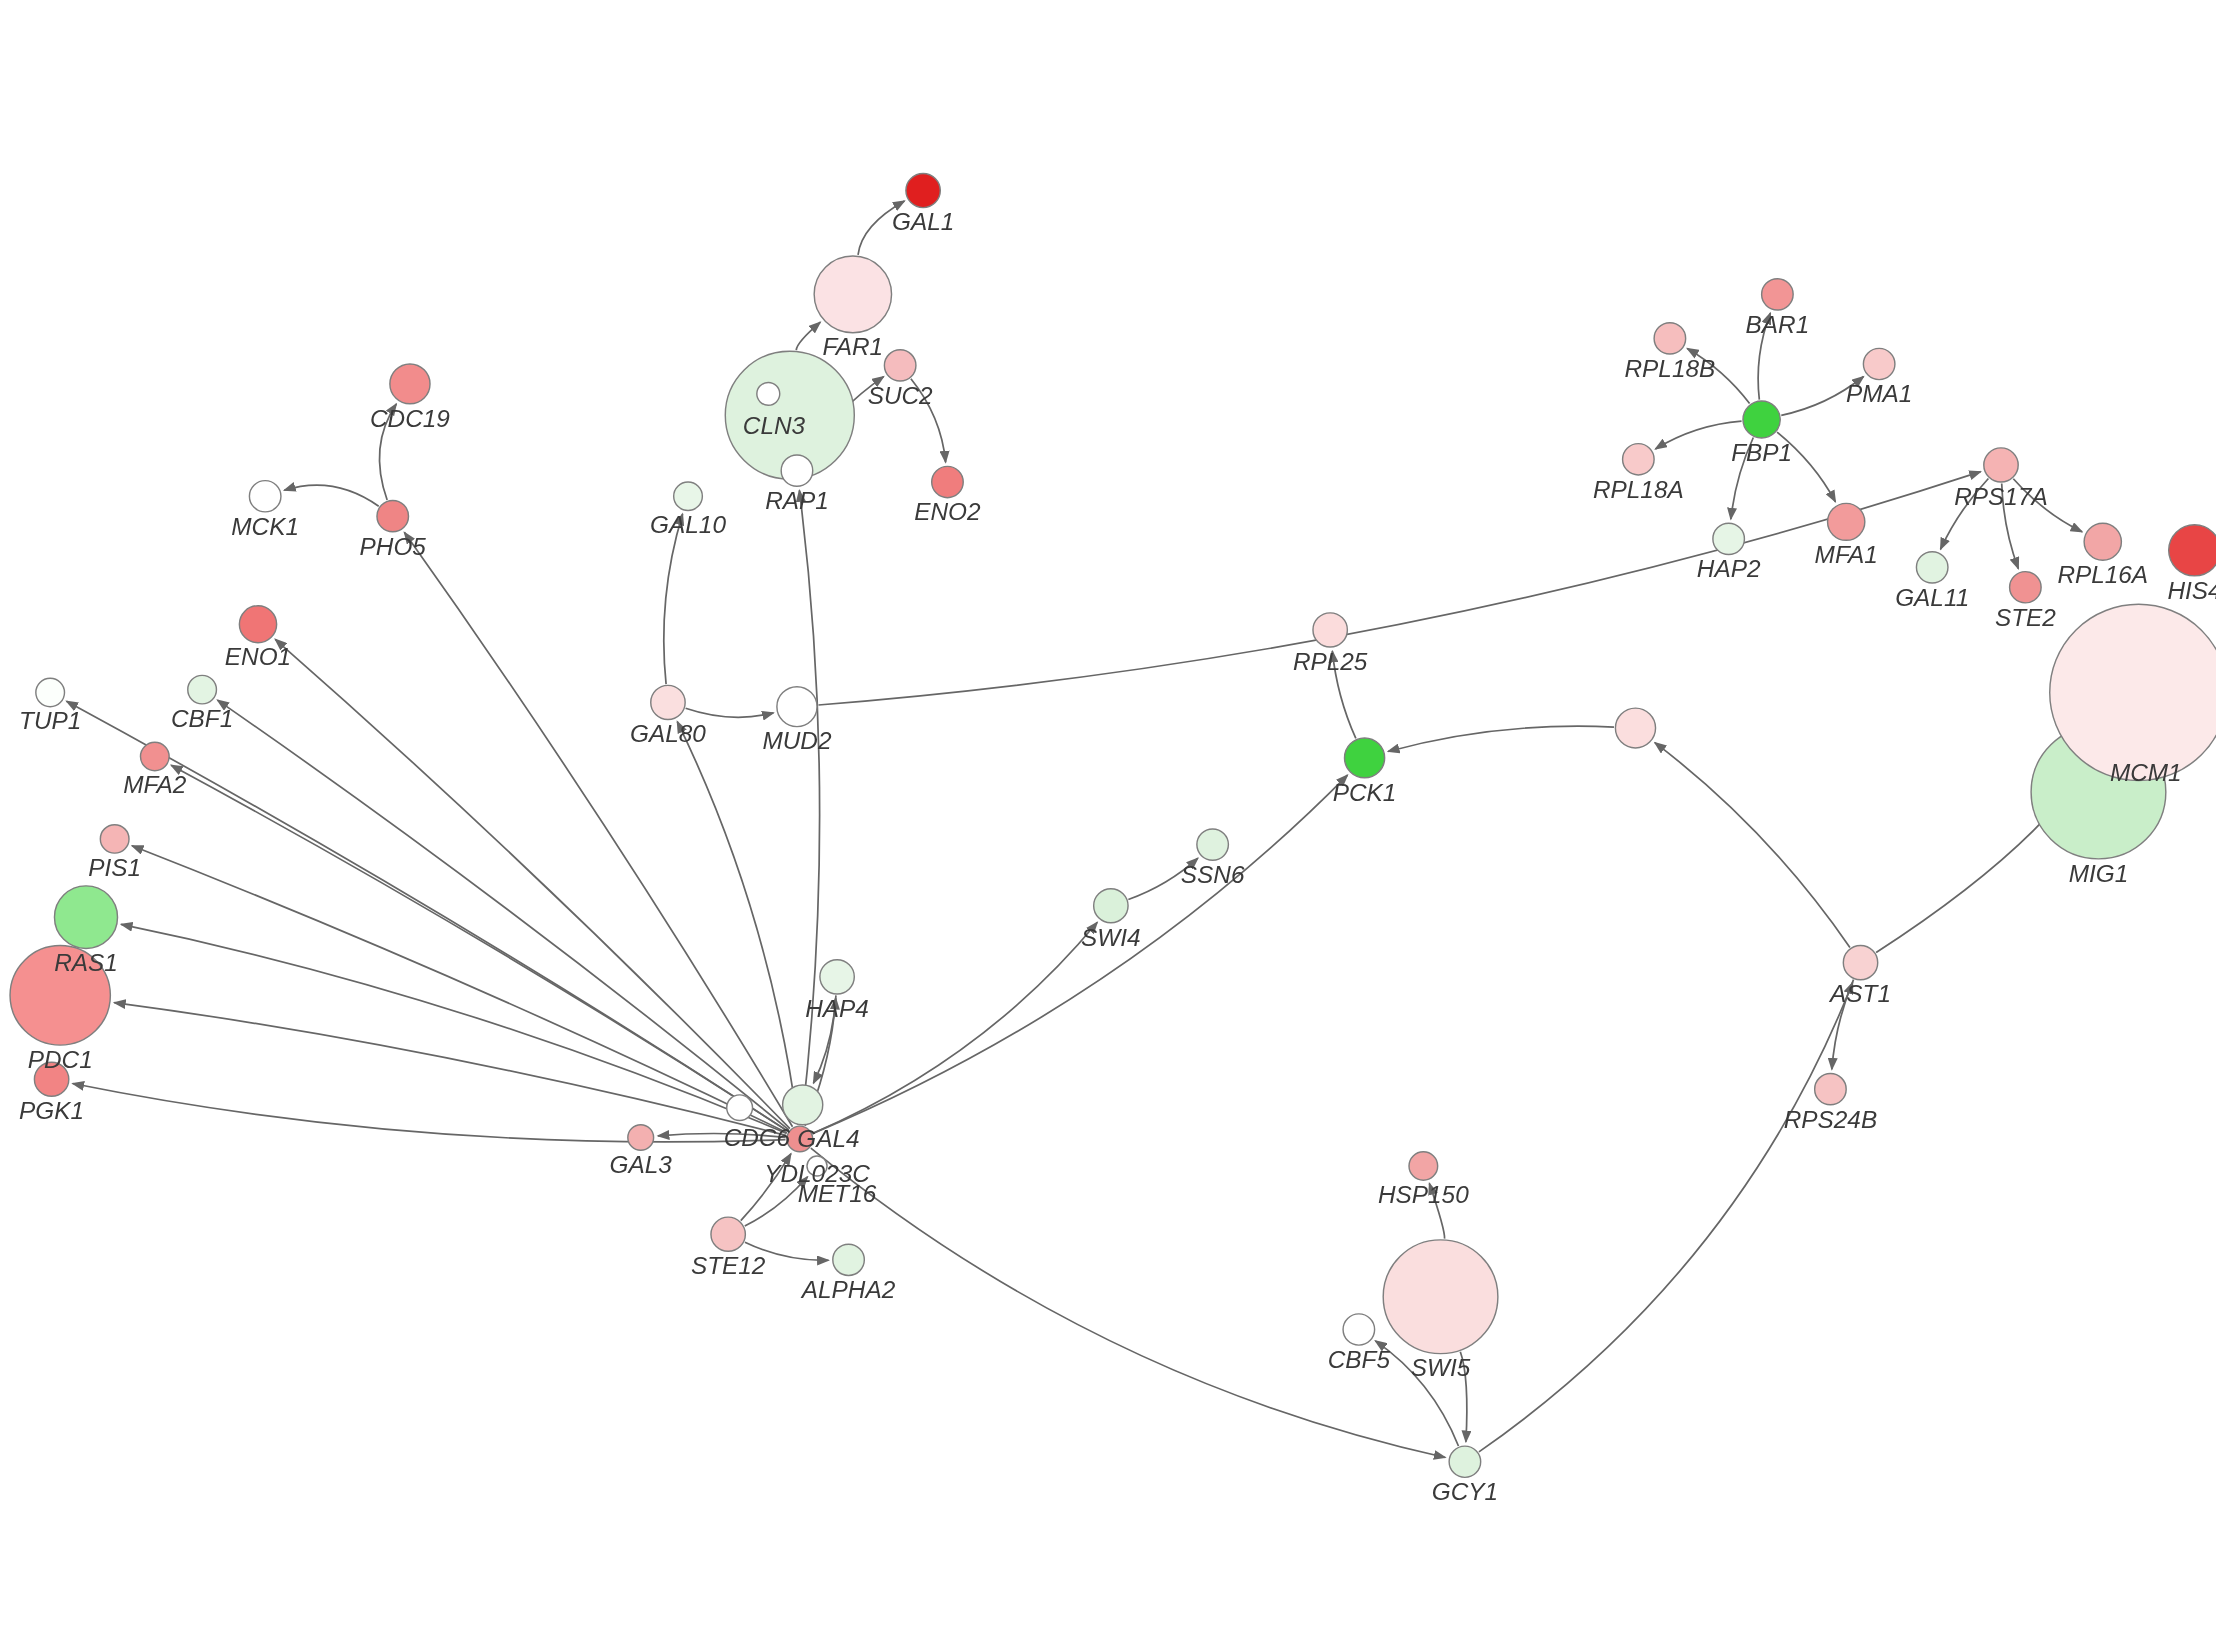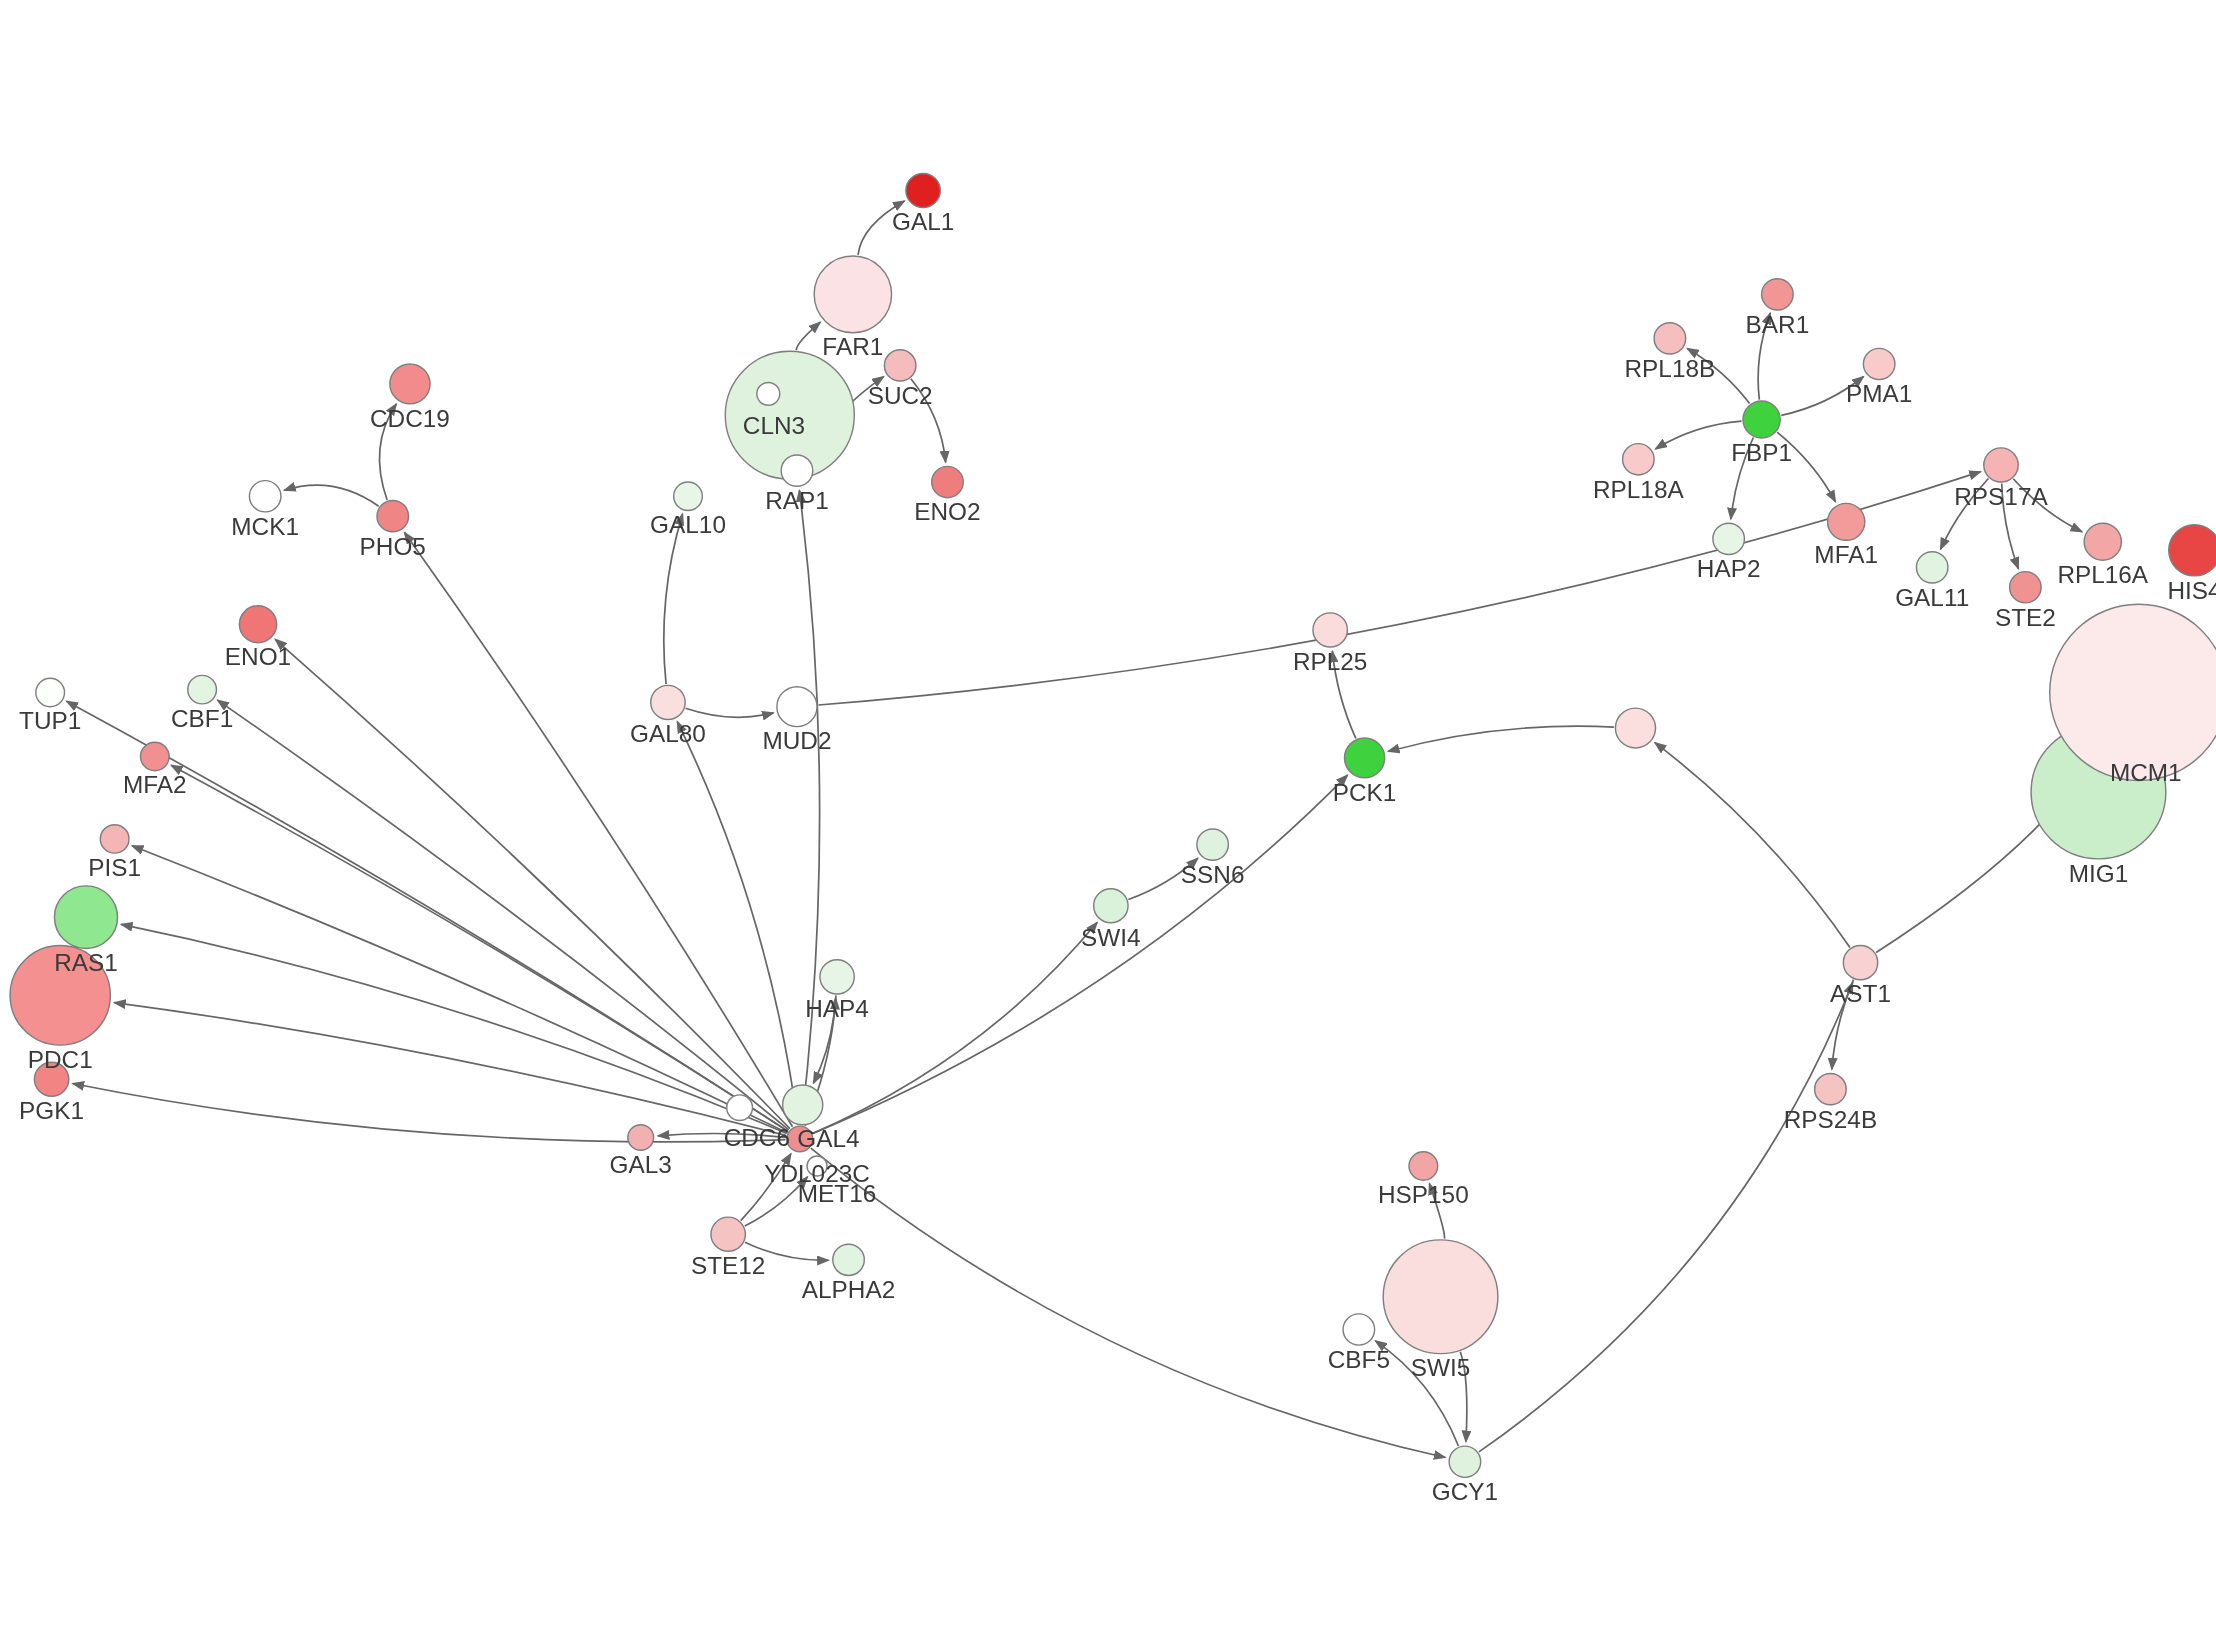--- a/index.html
+++ b/index.html
@@ -8,20 +8,21 @@
     width: 100%;
     height: 100%;
     background: #ffffff;
     overflow: hidden;
     font-family: "Liberation Sans", sans-serif;
   }
   #diagram-root {
     width: 100vw;
     height: 100vh;
     background: #ffffff;
+    font-style: italic;
   }
   svg { display: block; }
   .node-circle { cursor: pointer; }
   .edge-path { fill: none; }
   .node-label {
     font-family: "Liberation Sans", sans-serif;
     pointer-events: none;
   }
 </style>
 </head>

